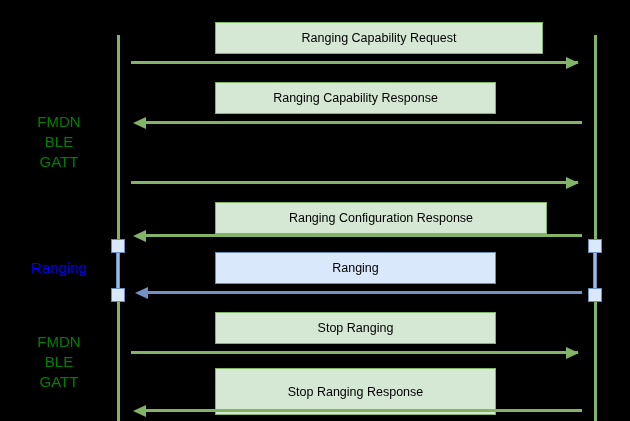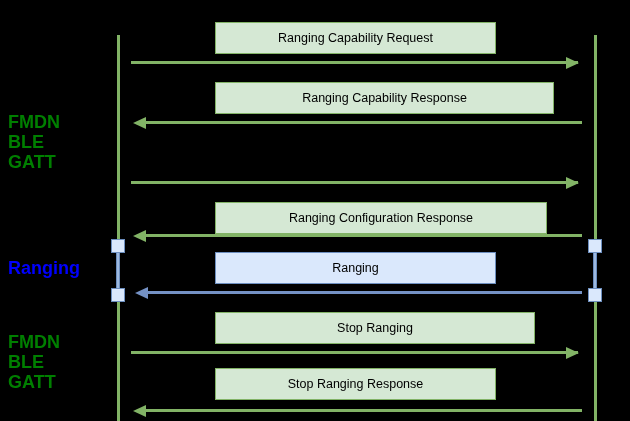--- a/index.html
+++ b/index.html
@@ -17,24 +17,24 @@
   }
   
   .lifeline {
     position: absolute;
     width: 3px;
     background: #82b366;
   }
   
   .phase-label {
     position: absolute;
-    text-align: left;
+    text-align: center;
     line-height: 20px;
-    font-size: 18px;
-    font-weight: bold;
+    font-size: 15px;
+    font-weight: normal;
     white-space: pre-line;
   }
   .phase-green { color: #007f00; }
   .phase-blue  { color: #0000ff; }
   
   .msg-box {
     position: absolute;
     box-sizing: border-box;
     border: 1px solid #82b366;
     background: #d5e8d4;
@@ -103,25 +103,25 @@
   <div class="phase-label phase-green" style="left:8px; top:112px; width:102px;">FMDN
 BLE
 GATT</div>
 
   <div class="phase-label phase-blue" style="left:8px; top:258px; width:102px;">Ranging</div>
 
   <div class="phase-label phase-green" style="left:8px; top:332px; width:102px;">FMDN
 BLE
 GATT</div>
 
-  <div class="msg-box" style="left:215px; top:22px; width:281px; height:32px;">Ranging Capability Request</div>
+  <div class="msg-box" style="left:215px; top:22px; width:328px; height:32px;">Ranging Capability Request</div>
   <div class="arrow-line" style="left:131px; top:61px; width:447px;"></div>
   <div class="arrow-head right" style="left:566px; top:56.5px;"></div>
 
-  <div class="msg-box" style="left:215px; top:82px; width:339px; height:32px;">Ranging Capability Response</div>
+  <div class="msg-box" style="left:215px; top:82px; width:281px; height:32px;">Ranging Capability Response</div>
   <div class="arrow-line" style="left:146px; top:121px; width:436px;"></div>
   <div class="arrow-head left" style="left:133px; top:116.5px;"></div>
 
   <div class="arrow-line" style="left:131px; top:181px; width:447px;"></div>
   <div class="arrow-head right" style="left:566px; top:176.5px;"></div>
 
   <div class="msg-box" style="left:215px; top:202px; width:332px; height:32px;">Ranging Configuration Response</div>
   <div class="arrow-line" style="left:146px; top:234px; width:436px;"></div>
   <div class="arrow-head left" style="left:133px; top:229.5px;"></div>
 
@@ -130,21 +130,21 @@
 
   <div class="activation" style="left:111px; top:239px;"></div>
   <div class="activation" style="left:111px; top:288px;"></div>
   <div class="activation" style="left:588px; top:239px;"></div>
   <div class="activation" style="left:588px; top:288px;"></div>
 
   <div class="msg-box blue" style="left:215px; top:252px; width:281px; height:32px;">Ranging</div>
   <div class="arrow-line blue" style="left:148px; top:291px; width:434px;"></div>
   <div class="arrow-head left blue" style="left:135px; top:286.5px;"></div>
 
-  <div class="msg-box" style="left:215px; top:312px; width:320px; height:32px;">Stop Ranging</div>
+  <div class="msg-box" style="left:215px; top:312px; width:281px; height:32px;">Stop Ranging</div>
   <div class="arrow-line" style="left:131px; top:351px; width:447px;"></div>
   <div class="arrow-head right" style="left:566px; top:346.5px;"></div>
 
-  <div class="msg-box" style="left:215px; top:368px; width:281px; height:32px;">Stop Ranging Response</div>
+  <div class="msg-box" style="left:215px; top:368px; width:281px; height:47px;">Stop Ranging Response</div>
   <div class="arrow-line" style="left:146px; top:409px; width:436px;"></div>
   <div class="arrow-head left" style="left:133px; top:404.5px;"></div>
 
 </div>
 
 </body></html>

